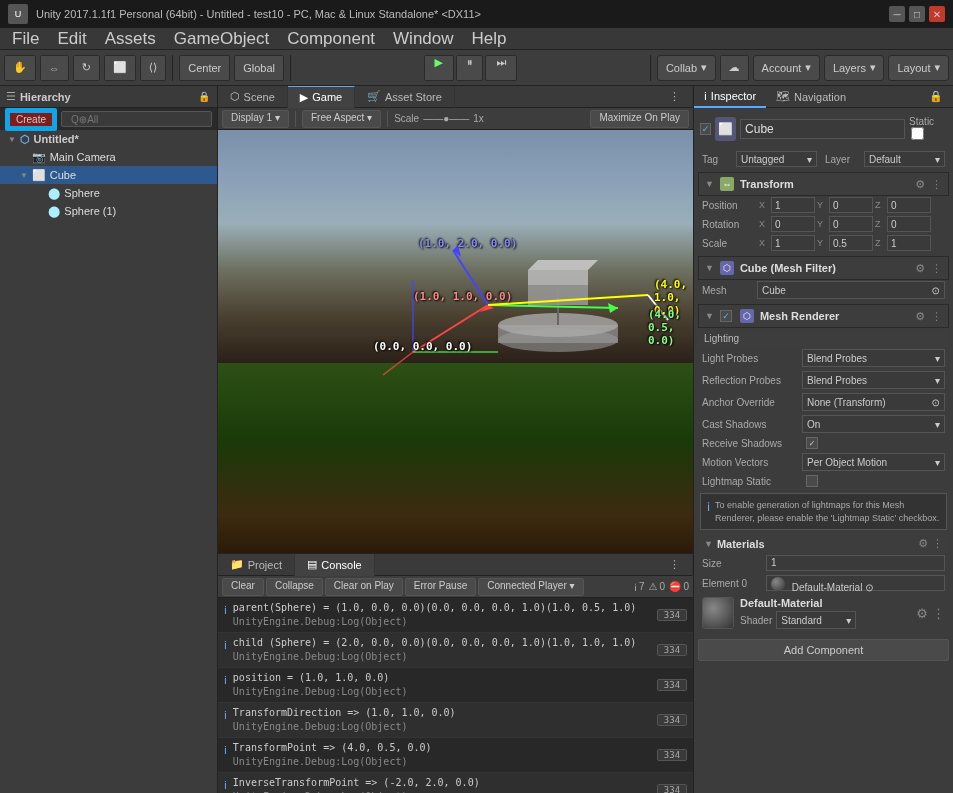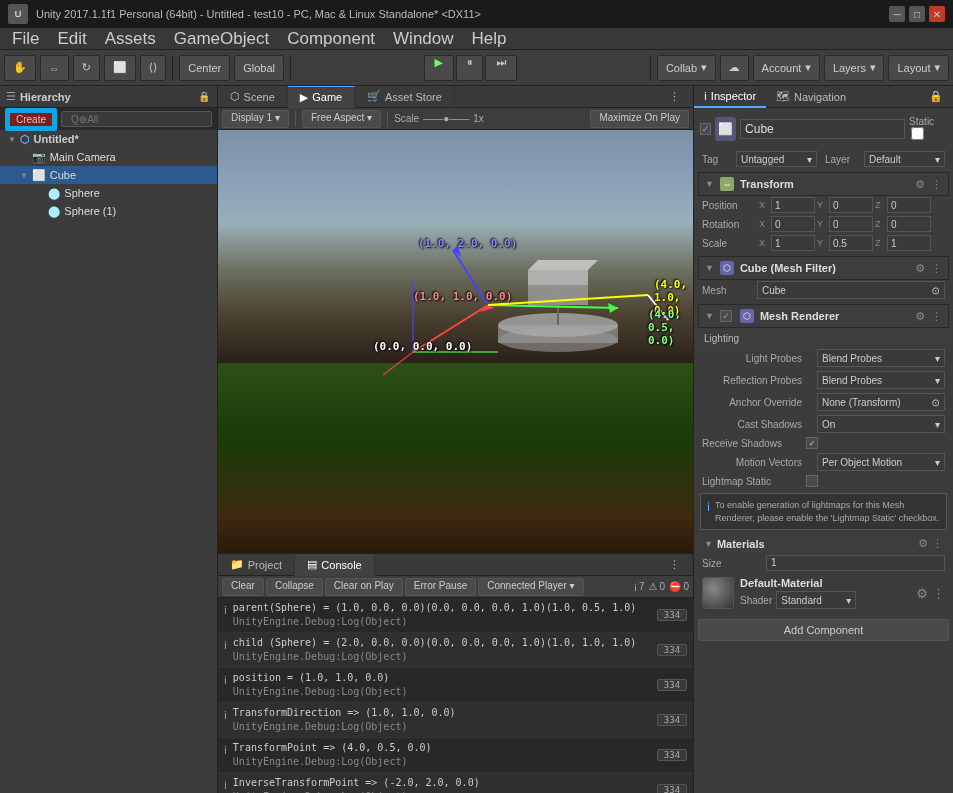--- a/index.html
+++ b/index.html
@@ -86,21 +86,21 @@
     .component-icon { width: 14px; height: 14px; background: #557; display: flex; align-items: center; justify-content: center; font-size: 9px; border-radius: 2px; }
     .xyz-row { display: flex; align-items: center; padding: 1px 4px; gap: 2px; margin-bottom: 1px; font-size: 10px; }
     .xyz-label { color: #aaa; width: 55px; flex-shrink: 0; }
     .xyz-input { display: flex; align-items: center; gap: 2px; flex: 1; }
     .xyz-input label { color: #888; font-size: 9px; width: 10px; }
     .xyz-input input { background: #3a3a3a; border: 1px solid #555; color: #ccc; padding: 1px 3px; width: 44px; font-size: 10px; height: 16px; }
     .mesh-row { display: flex; align-items: center; padding: 1px 4px; font-size: 10px; margin-bottom: 2px; }
     .mesh-label { color: #aaa; width: 55px; }
     .mesh-value { background: #3a3a3a; border: 1px solid #555; color: #ccc; padding: 1px 4px; flex: 1; font-size: 10px; display: flex; align-items: center; justify-content: space-between; height: 18px; }
     .section-header { background: #3d3d3d; padding: 3px 6px; font-size: 10px; color: #bbb; margin-top: 2px; }
-    .prop-row { display: flex; align-items: center; padding: 2px 4px; gap: 15px; font-size: 10px; text-align: right; }
+    .prop-row { display: flex; align-items: center; padding: 2px 4px; gap: 0; font-size: 10px; }
     .prop-label { color: #aaa; width: 100px; flex-shrink: 0; font-size: 10px; }
     .prop-value { background: #3a3a3a; border: 1px solid #555; color: #ccc; padding: 8px 4px; flex: 1; font-size: 10px; height: 16px; display: flex; align-items: center; justify-content: space-between; }
     .info-box { background: #333; border: 1px solid #555; padding: 5px 6px; font-size: 9px; color: #aaa; margin: 4px 2px; line-height: 1.4; display: flex; gap: 5px; }
     .info-box .info-i { color: #6af; font-size: 12px; flex-shrink: 0; }
     .materials-header { background: #3d3d3d; padding: 3px 6px; display: flex; align-items: center; gap: 4px; cursor: pointer; margin-top: 2px; }
     .mat-row { display: flex; align-items: center; padding: 2px 4px; gap: 4px; font-size: 10px; }
     .mat-label { color: #aaa; width: 60px; }
     .mat-value { background: #3a3a3a; border: 1px solid #555; color: #ccc; padding: 1px 4px; flex: 1; font-size: 10px; height: 16px; }
     .mat-preview { width: 32px; height: 32px; background: radial-gradient(circle at 35% 35%, #888, #333); border-radius: 3px; border: 1px solid #555; flex-shrink: 0; }
     .mat-name-row { display: flex; flex-direction: column; }
@@ -571,20 +571,28 @@
         <span class="component-title">Materials</span>
         <span style="color:#888;font-size:11px;">⚙</span>
         <span style="color:#888;font-size:11px;">⋮</span>
       </div>
       <div class="mat-row">
         <span class="mat-label">Size</span>
         <div class="mat-value">
           <span>1</span>
         </div>
       </div>
+      <div class="mat-row">
+        <span class="mat-label">Element 0</span>
+        <div class="mat-value">
+          <span style="width:14px;height:14px;background:radial-gradient(circle at 35% 35%,#888,#333);border-radius:50%;display:inline-block;margin-right:4px;"></span>
+          <span>Default-Material</span>
+          <span>⊙</span>
+        </div>
+      </div>
       <div style="display:flex;align-items:center;gap:6px;padding:4px;">
         <div class="mat-preview"></div>
         <div class="mat-name-row">
           <span style="font-size:11px;color:#ddd;font-weight:bold;">Default-Material</span>
           <div style="display:flex;align-items:center;gap:4px;margin-top:2px;">
             <span style="color:#aaa;font-size:10px;">Shader</span>
             <div class="prop-value" style="height:16px;font-size:10px;width:80px;">
               <span>Standard</span>
               <span>▾</span>
             </div>

